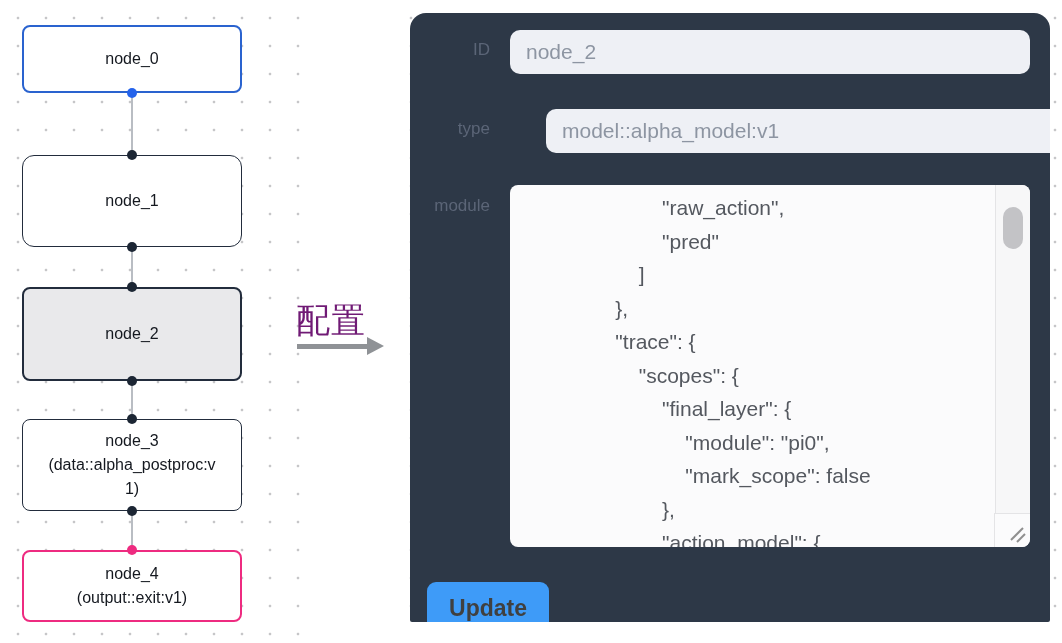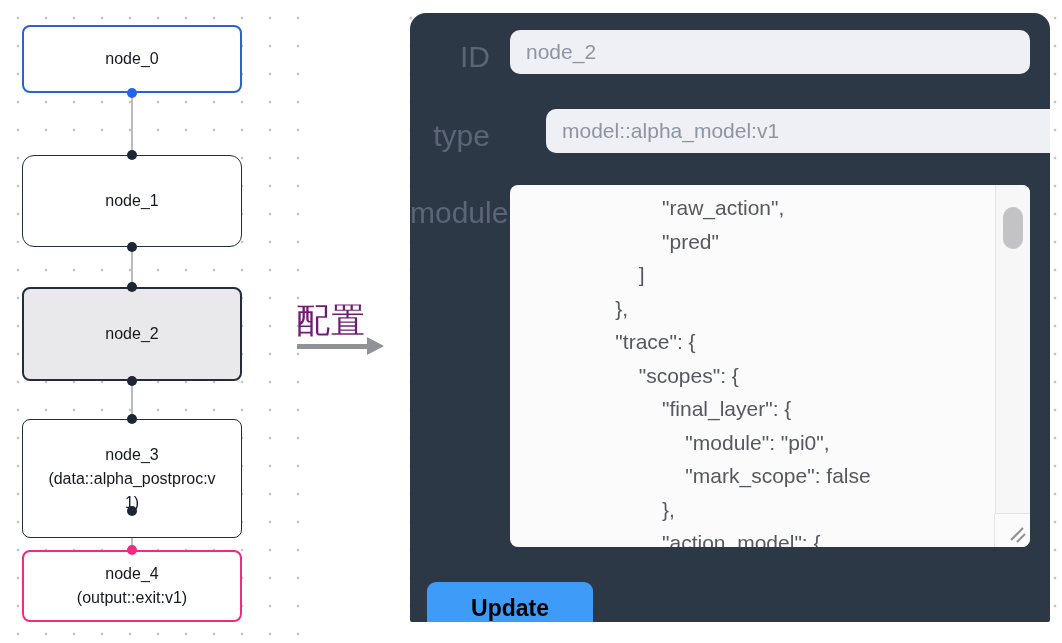--- a/index.html
+++ b/index.html
@@ -16,21 +16,21 @@
 
   
   .node { position:absolute; left:22px; width:220px; background:#ffffff;
     border:1.8px solid #222c3c; border-radius:8px; display:flex; flex-direction:column;
     justify-content:center; align-items:center; text-align:center; padding:4px 21px;
     font-size:16px; line-height:24px; color:#14181f; z-index:2; cursor:pointer; }
   .node .sub { word-break:break-all; }
   .node-input    { top:25px;  height:68px; border-color:#2a63cf; border-width:2px; }
   .node-default1 { top:155px; height:92px;border-radius:12px; }
   .node-selected { top:287px; height:94px; background:#e9e9eb; border-width:2.4px; }
-  .node-default2 { top:419px; height:119px; }
+  .node-default2 { top:419px; height:92px; }
   .node-output   { top:550px; height:72px; border-color:#ee2b80; border-width:2px; }
 
   .edge { position:absolute; left:131px; width:2px; background:#b9bdc3; z-index:1; }
   .handle { position:absolute; left:127px; width:10px; height:10px; border-radius:50%;
     background:#1c2634; z-index:3; cursor:crosshair; }
   .handle.blue { background:#2563eb; }
   .handle.pink { background:#ee2b80; }
 
   
   .anno-label { position:absolute; left:296px; top:298px; font-size:34px; color:#701a75;
@@ -38,21 +38,21 @@
   .anno-shaft { position:absolute; left:297px; top:344px; width:72px; height:5px;
     background:#8f9296; }
   .anno-head { position:absolute; left:367px; top:337px; width:0; height:0;
     border-left:17px solid #8f9296; border-top:9px solid transparent;
     border-bottom:9px solid transparent; }
 
   
   .panel { position:absolute; left:410px; top:13px; width:640px; height:609px;
     background:#2d3847; border-radius:16px 16px 2px 2px; overflow:hidden; z-index:4; }
   .f-label { position:absolute; left:0; width:80px; text-align:right;
-    font-size:30px; color:#5b6577; }
+    font-size:17px; color:#5b6577; }
   .lbl-id     { top:27px; }
   .lbl-type   { top:106px; }
   .lbl-config { top:183px; }
   .f-input { position:absolute; left:100px; width:520px; height:44px;
     background:#eef0f5; border:none; border-radius:10px; padding:0 16px;
     font-family:"Liberation Sans", sans-serif; font-size:21px; color:#8d95a2; outline:none; }
   .inp-id   { top:17px; }
   .inp-type { top:96px;margin-left:36px; }
 
   .config-box { position:absolute; left:100px; top:172px; width:520px; height:362px;
@@ -63,22 +63,22 @@
     color:#54585f; }
   .sb-track { position:absolute; top:0; right:0; width:35px; bottom:34px;
     background:#f7f7f8; border-left:1px solid #e4e4e6; }
   .sb-thumb { position:absolute; top:22px; right:7px; width:20px; height:42px;
     background:#c3c3c6; border-radius:10px; cursor:grab; }
   .resize-corner { position:absolute; right:0; bottom:0; width:36px; height:34px;
     background:#fbfbfc; border-left:1px solid #e4e4e6; border-top:1px solid #e4e4e6;
     cursor:nwse-resize; }
   .resize-corner svg { position:absolute; right:2px; bottom:2px; }
 
-  .update-btn { position:absolute; left:17px; top:569px; width:166px; height:52px;
-    background:#3e9bf8; color:#000000; border:none; border-radius:9px;
+  .update-btn { position:absolute; left:17px; top:569px; width:122px; height:52px;
+    background:#3e9bf8; color:#404040; border:none; border-radius:9px;
     font-family:"Liberation Sans", sans-serif; font-size:23px; font-weight:bold;
     cursor:pointer; }
 </style>
 </head>
 <body>
 
 <div class="stage">
 
   <div class="dots dots-flow"></div>
   <div class="dots dots-panel"></div>

